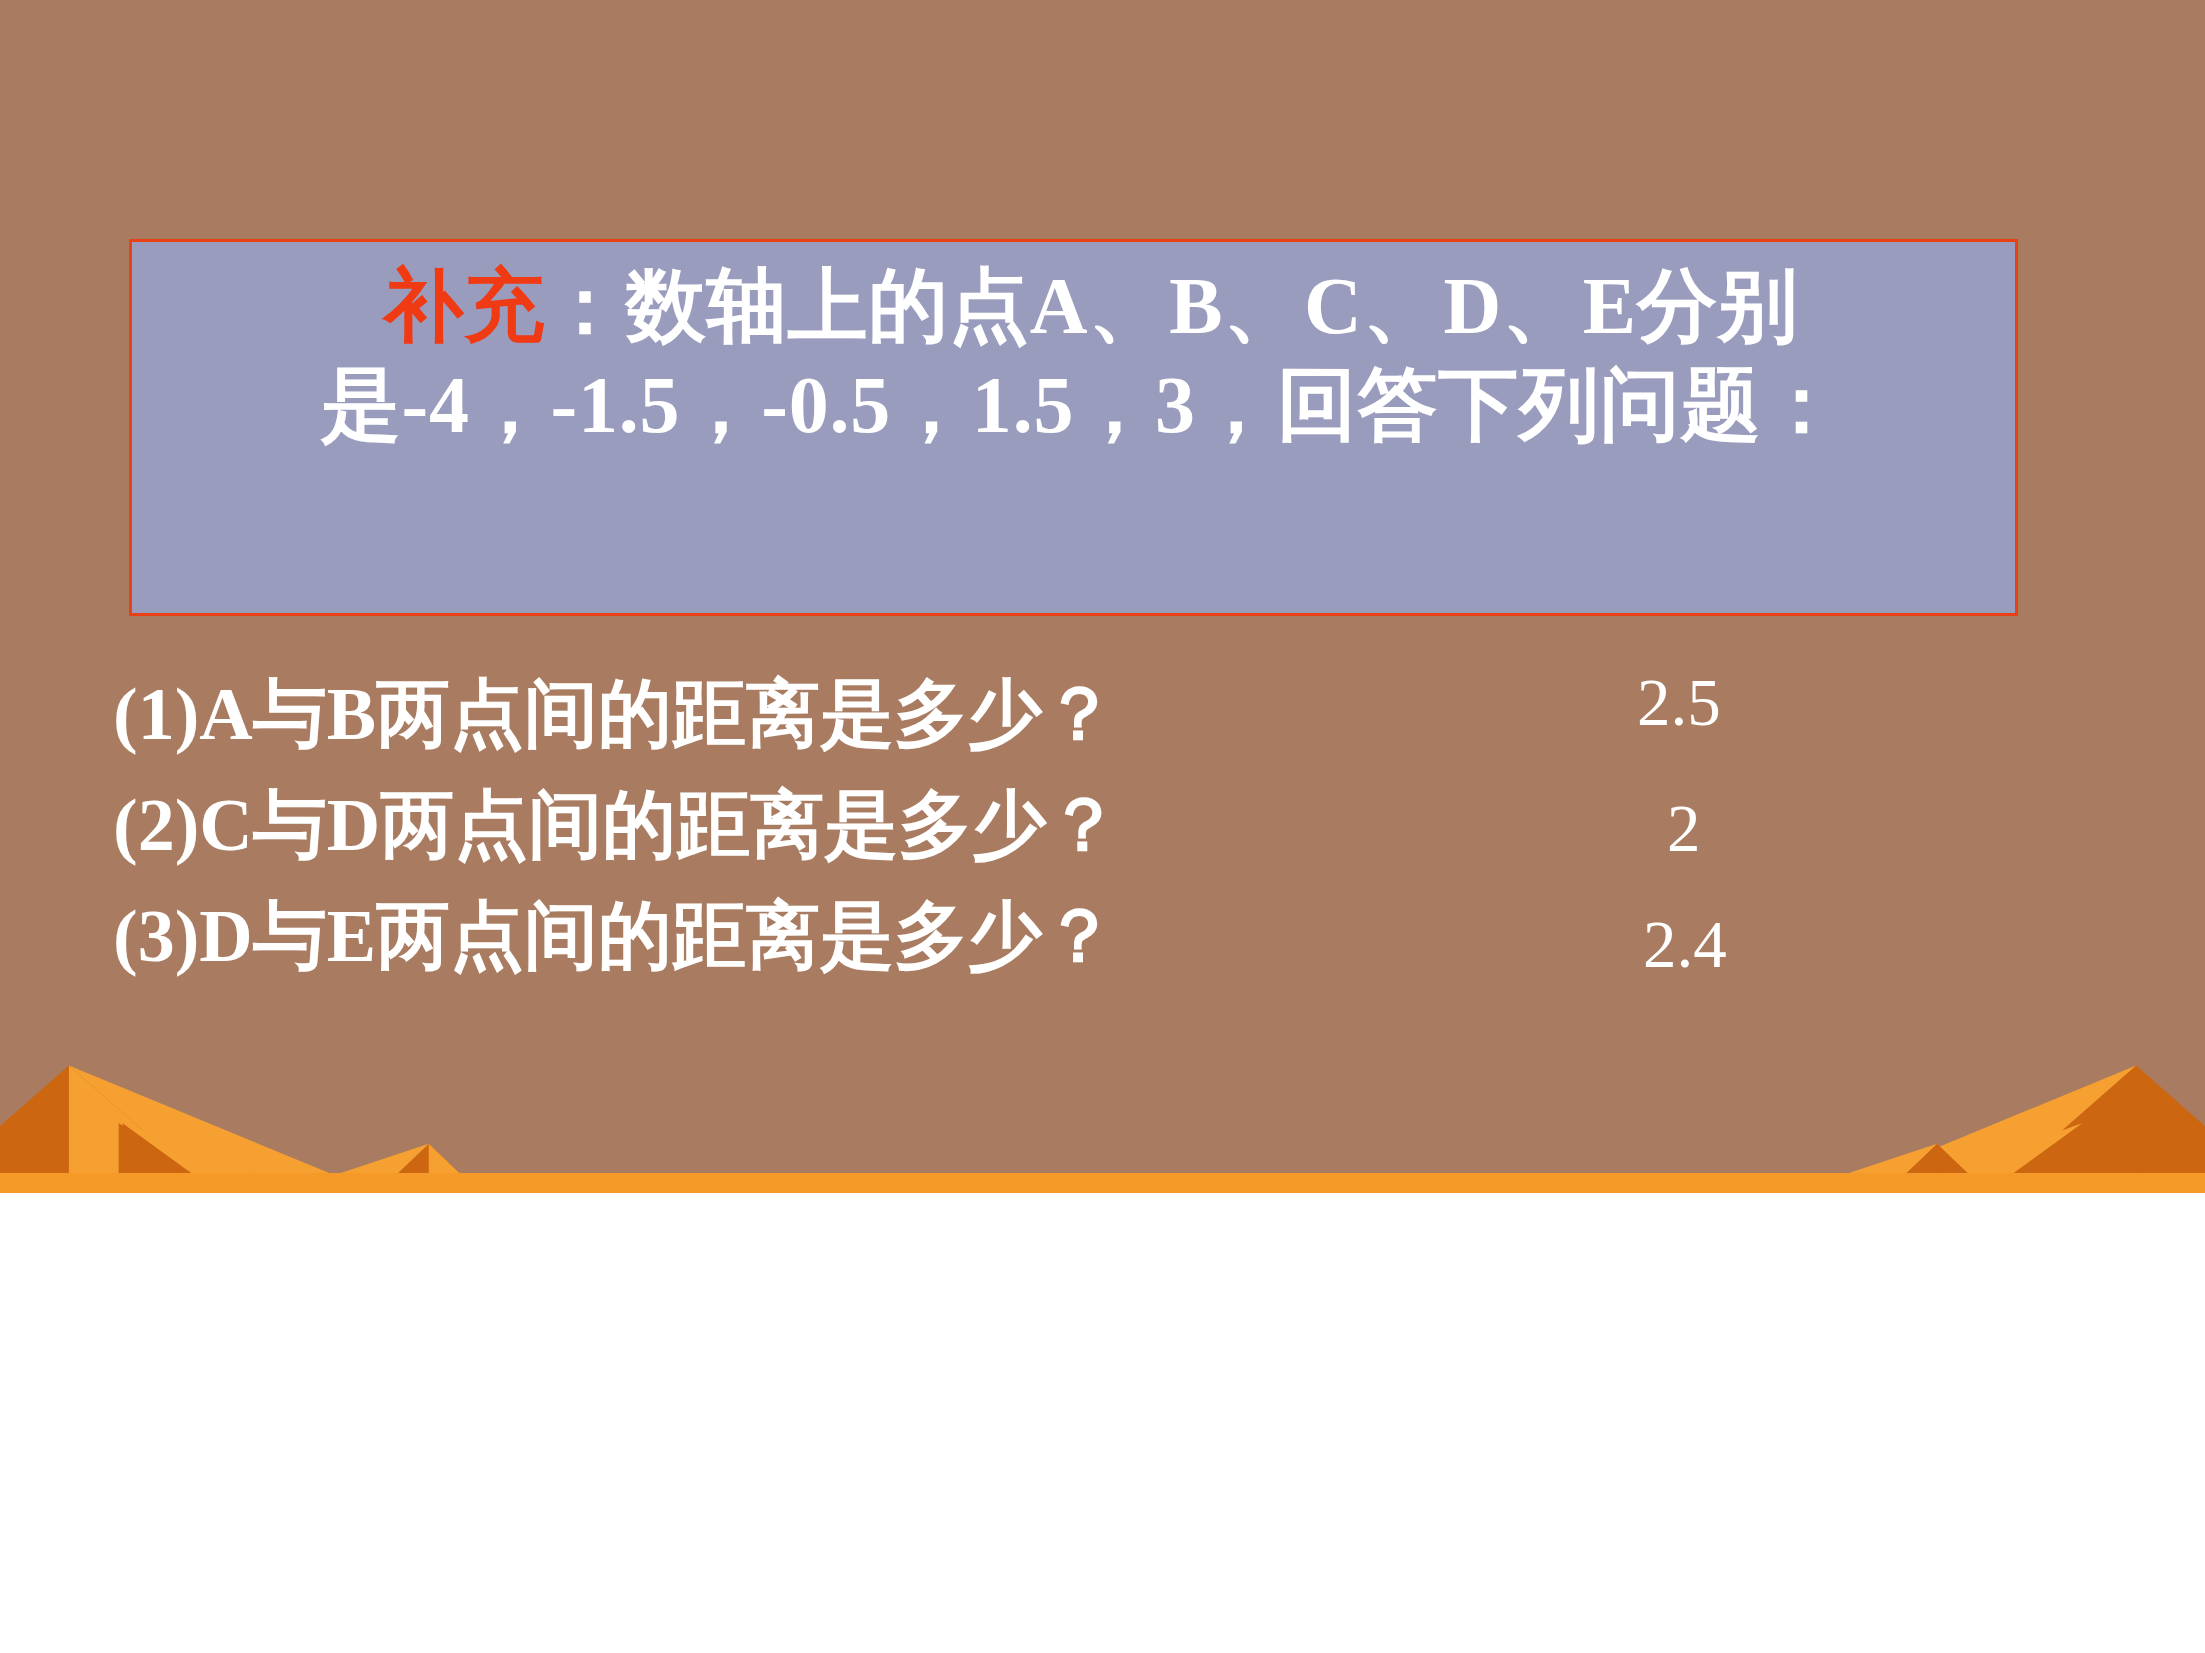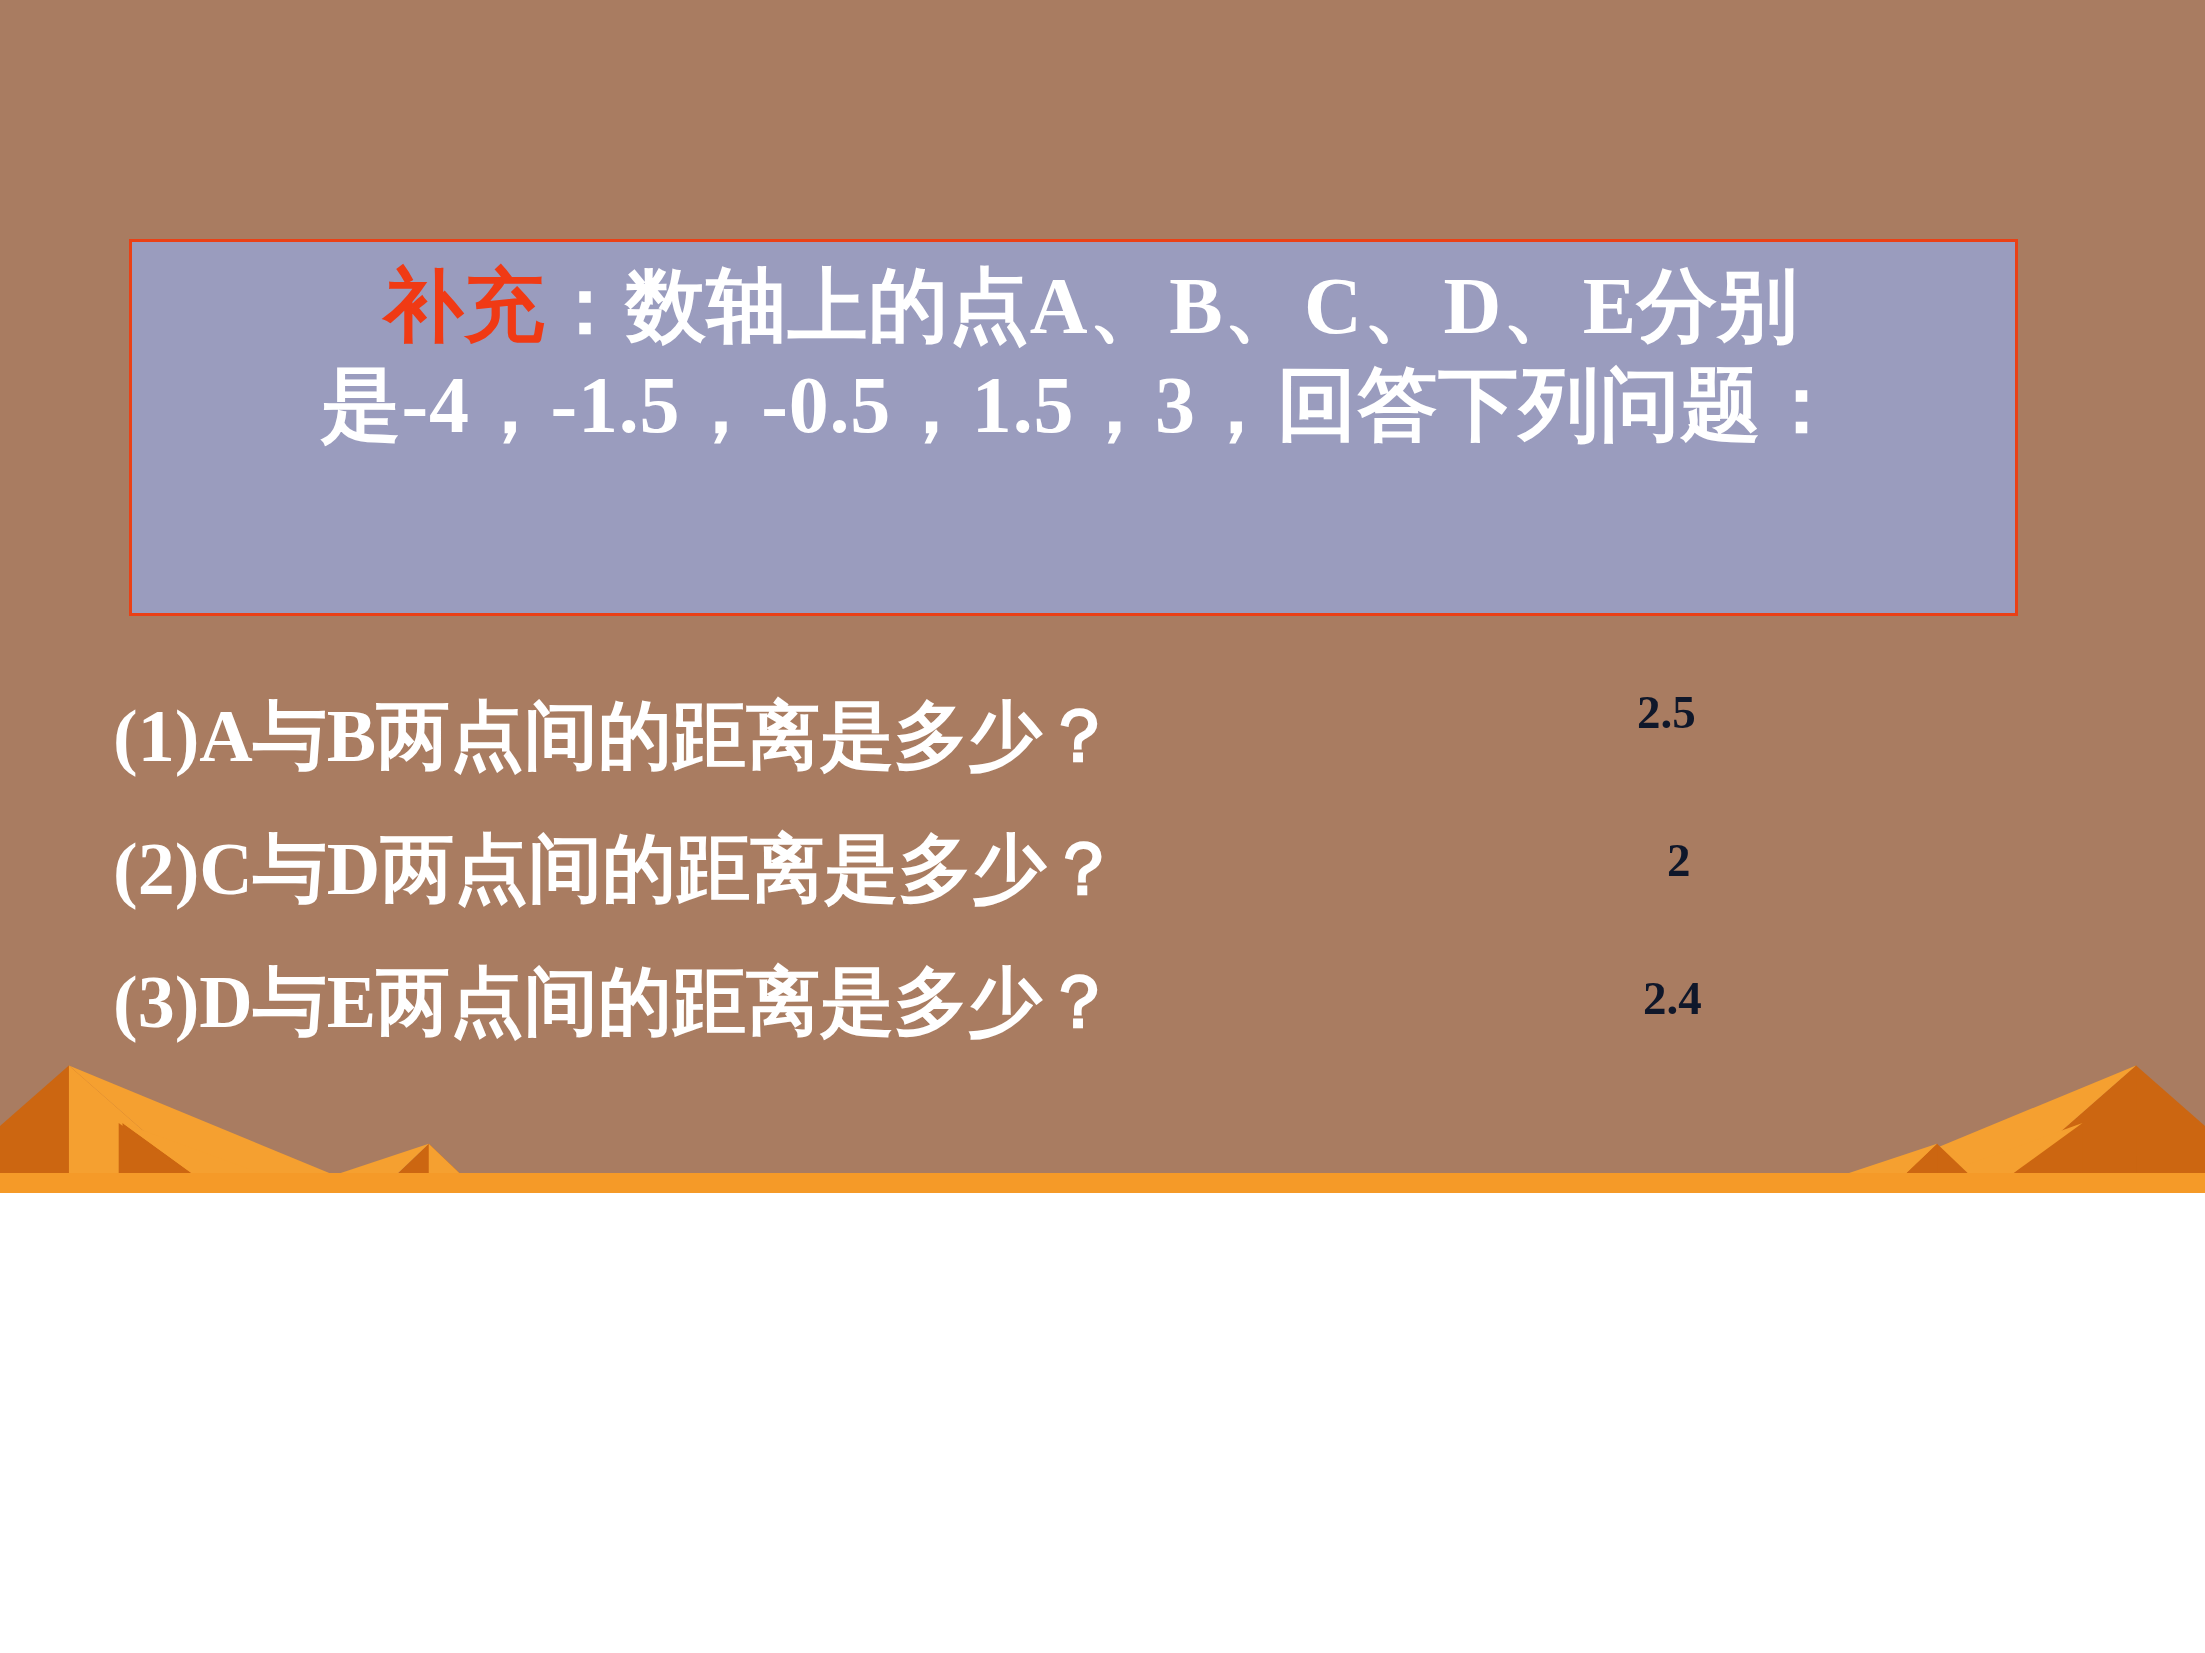--- a/index.html
+++ b/index.html
@@ -68,41 +68,40 @@
   #question-list {
     position: absolute;
     left: 113px;
     top: 668px;
     width: 1914px;
   }
 
   .q-row {
     position: relative;
     height: 111px;
-    margin-top: 22px;
   }
 
   .q-text {
     position: absolute;
     left: 0;
     top: 0;
     color: #FFFFFF;
     font-weight: bold;
     font-size: 74px;
     line-height: 1.25;
     white-space: nowrap;
     letter-spacing: 0px;
   }
 
   .q-answer {
     position: absolute;
     top: 0;
-    color: #0f172a;
-    font-weight: bold;
-    font-size: 47px;
+    color: #ffffff;
+    font-weight: normal;
+    font-size: 67px;
     line-height: 1.2;
     white-space: nowrap;
   }
 
   #q-answer-0 { left: 1524px; top: -6.1px; }
   #q-answer-1 { left: 1554px; top: 9.2px; }
   #q-answer-2 { left: 1530px; top: 13.8px; }
 
   
   #bottom-bar {

